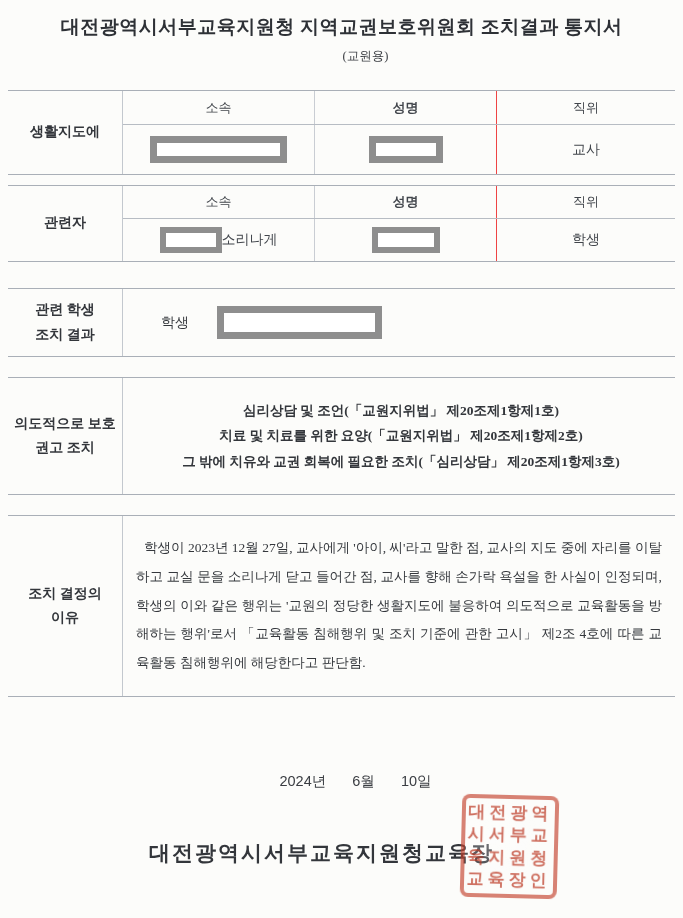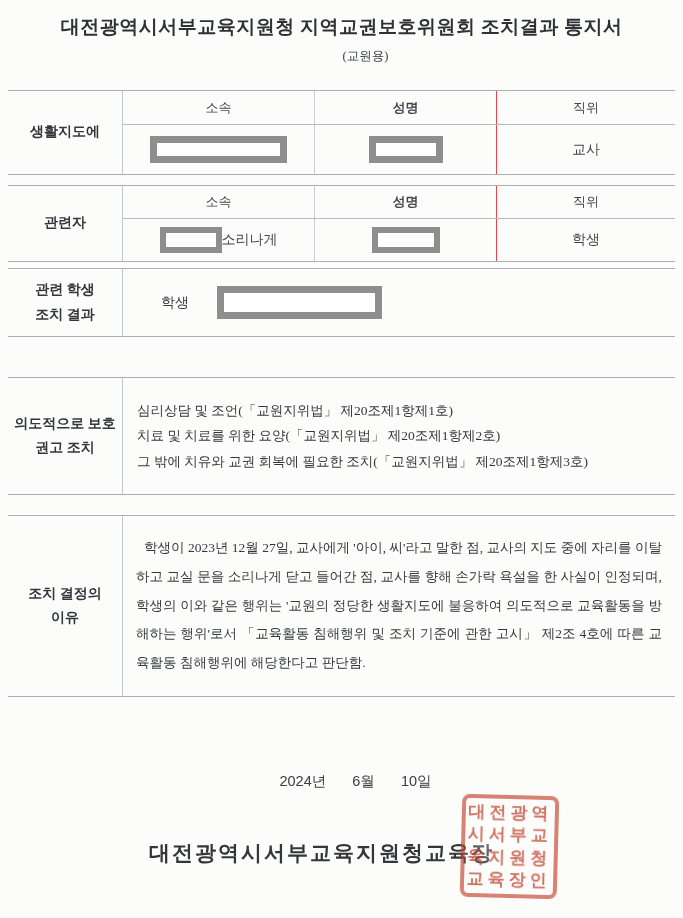--- a/index.html
+++ b/index.html
@@ -50,31 +50,31 @@
   .redact { background:#ffffff; border:7px solid #8e8e8e; }
   .r-s1a { width:137px; height:27px; }
   .r-s1b { width:74px; height:27px; }
   .r-s2a { width:62px; height:26px; border-width:6px; }
   .r-s2b { width:68px; height:26px; border-width:6px; }
   .r-s3  { width:165px; height:33px; border-width:7px; }
   .sec-victim   { top:90px;  height:85px; }
   .sec-victim .hdr-row { height:34px; }
   .sec-related  { top:185px; height:77px; }
   .sec-related .hdr-row { height:33px; }
-  .sec-student  { top:268px; height:69px; }
+  .sec-student  { top:288px; height:69px; }
   .sec-student .sec-body {
     flex-direction:row; align-items:center;
     padding-left:38px; gap:28px; font-size:14px; color:#33363b;
   }
   .sec-protect  { top:377px; height:118px; }
   .sec-protect .sec-body {
     justify-content:center; padding:6px 10px 6px 14px;
   }
   .sec-protect .item {
-    font-size:13.5px; font-weight:normal; line-height:1.9; color:#33363b;
+    font-size:13.5px; font-weight:bold; line-height:1.9; color:#33363b;text-align:center;
   }
   .sec-reason   { top:515px; height:182px; }
   .sec-reason .sec-body { justify-content:center; padding:0 13px; }
   .sec-reason p {
     font-size:13.5px; line-height:2.12; text-align:justify;
     text-indent:8px; color:#35383d;
   }
   .notice {
     position:absolute; top:706px; left:12px; width:659px;
     font-size:14px; line-height:2.0; text-align:justify; color:#35383d;
@@ -171,21 +171,21 @@
   </div>
 
   <div class="sec sec-protect">
     <div class="sec-label">
       <span>의도적으로 보호</span>
       <span>권고 조치</span>
     </div>
     <div class="sec-body">
       <div class="item">심리상담 및 조언(「교원지위법」 제20조제1항제1호)</div>
       <div class="item">치료 및 치료를 위한 요양(「교원지위법」 제20조제1항제2호)</div>
-      <div class="item">그 밖에 치유와 교권 회복에 필요한 조치(「교원지위법」 제20조제1항제3호)</div>
+      <div class="item">그 밖에 치유와 교권 회복에 필요한 조치(「심리상담」 제20조제1항제3호)</div>
     </div>
   </div>
 
   <div class="sec sec-reason">
     <div class="sec-label">
       <span>조치 결정의</span>
       <span>이유</span>
     </div>
     <div class="sec-body">
       <p>학생이 2023년 12월 27일, 교사에게 '아이, 씨'라고 말한 점, 교사의 지도 중에 자리를 이탈하고 교실 문을 소리나게 닫고 들어간 점, 교사를 향해 손가락 욕설을 한 사실이 인정되며, 학생의 이와 같은 행위는 '교원의 정당한 생활지도에 불응하여 의도적으로 교육활동을 방해하는 행위'로서 「교육활동 침해행위 및 조치 기준에 관한 고시」 제2조 4호에 따른 교육활동 침해행위에 해당한다고 판단함.</p>

